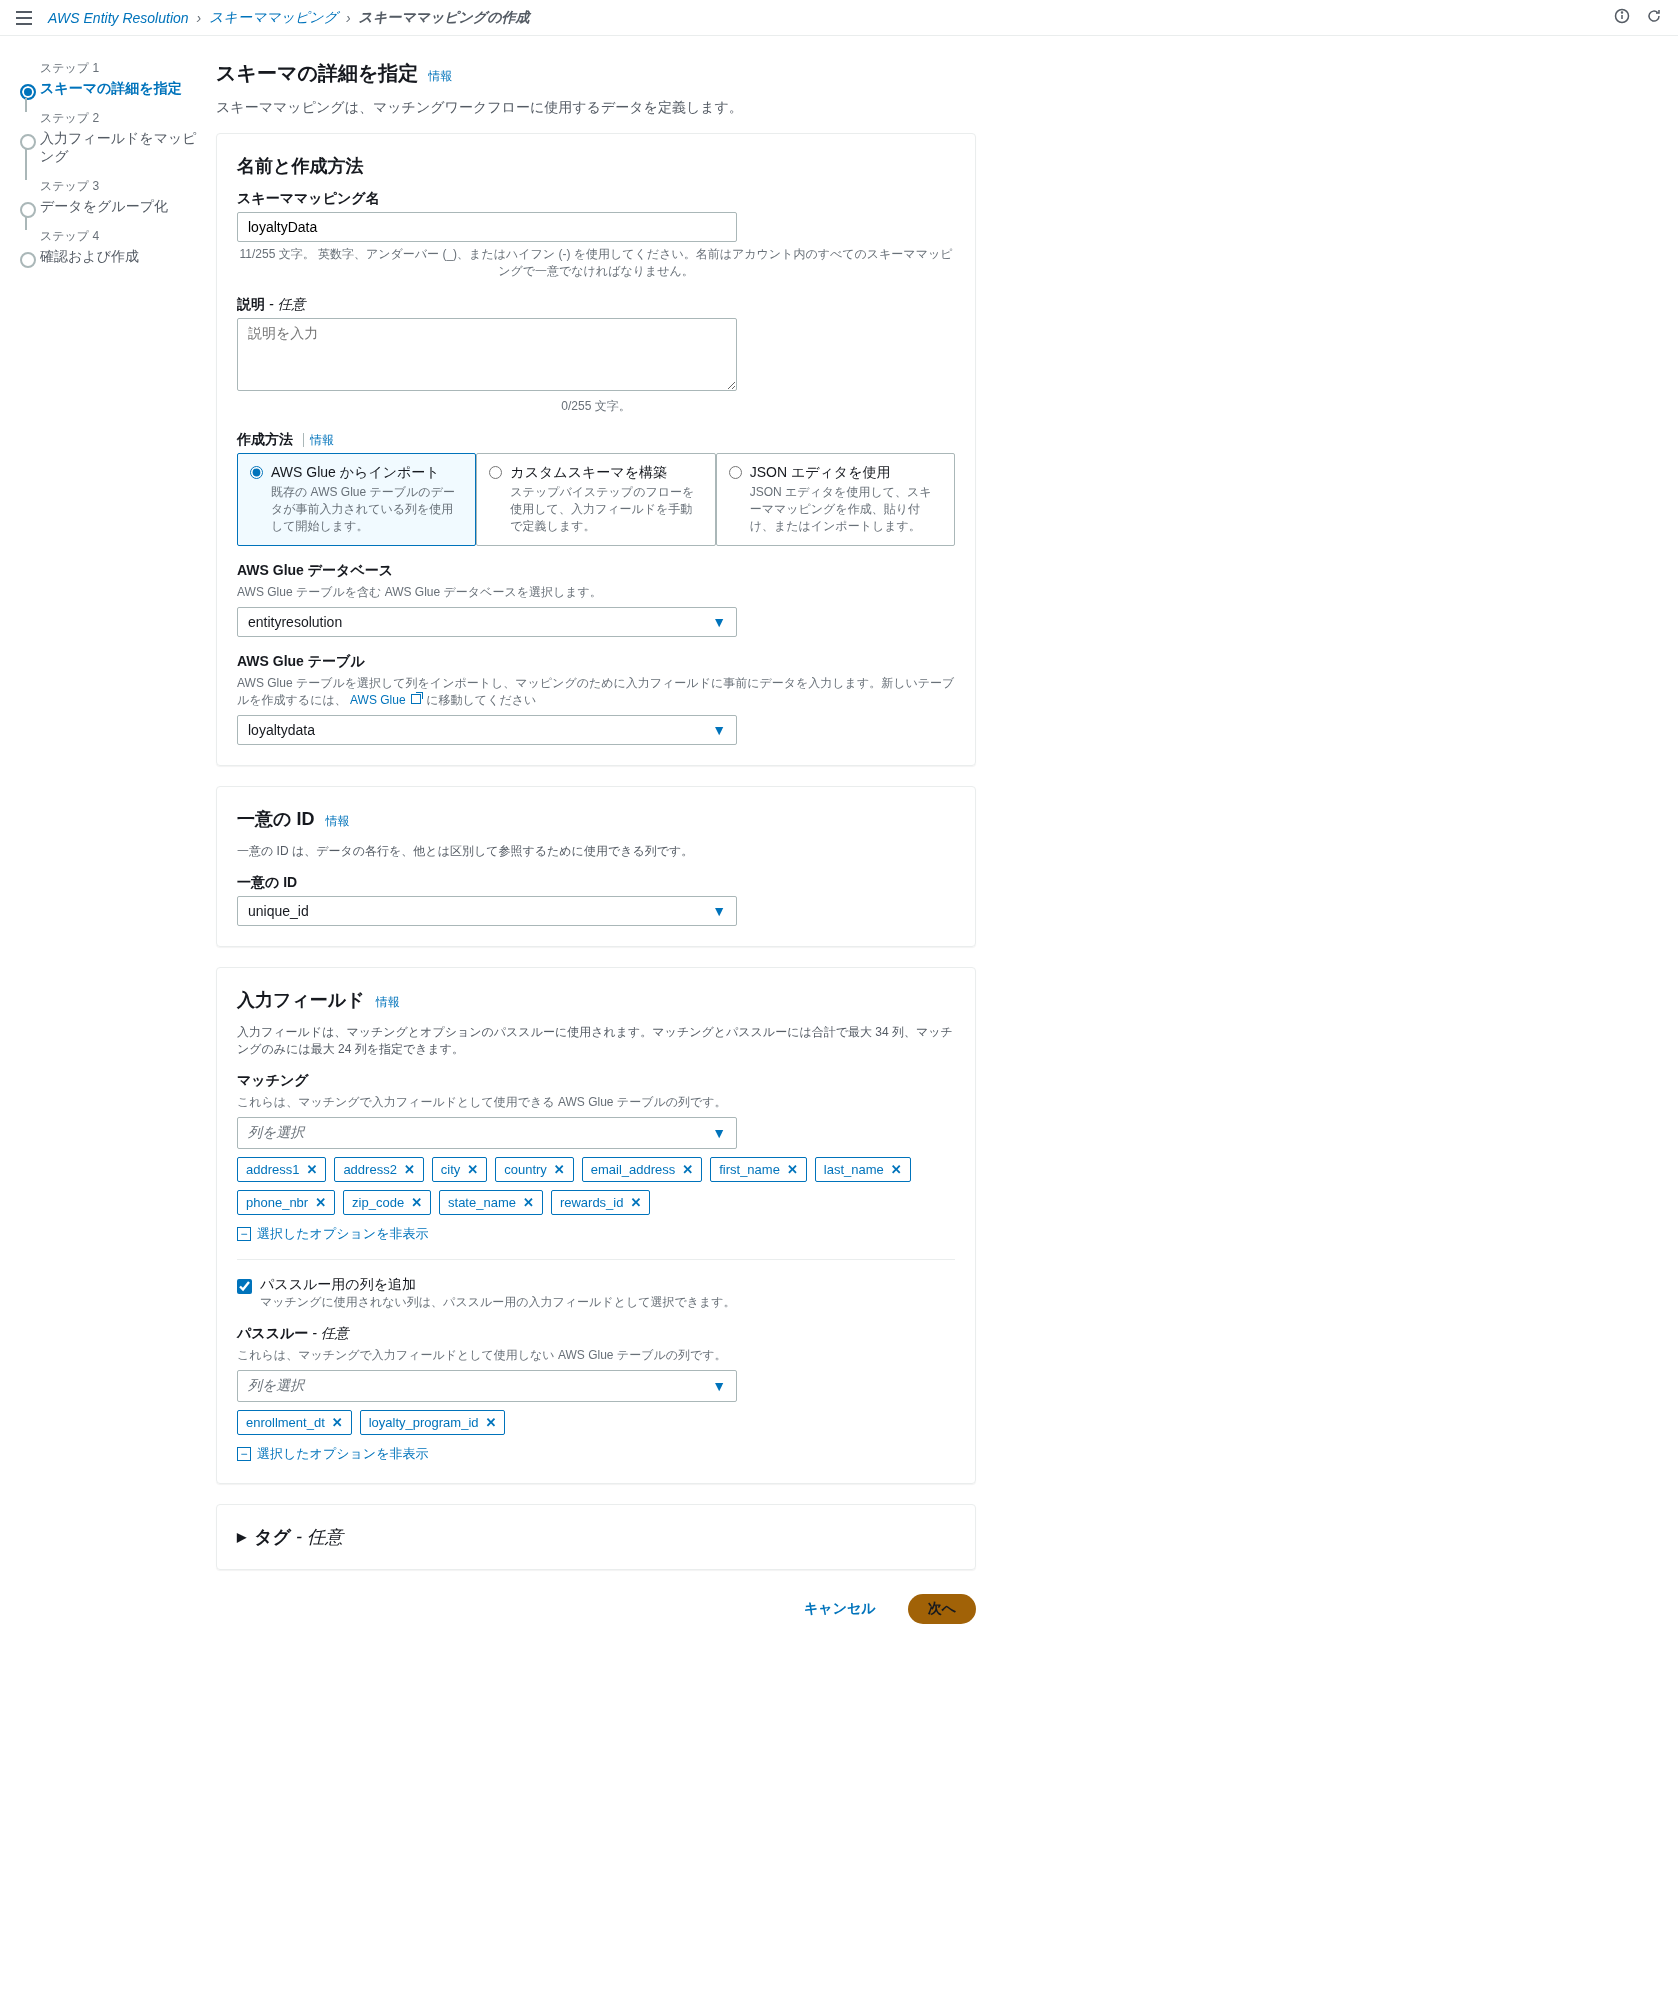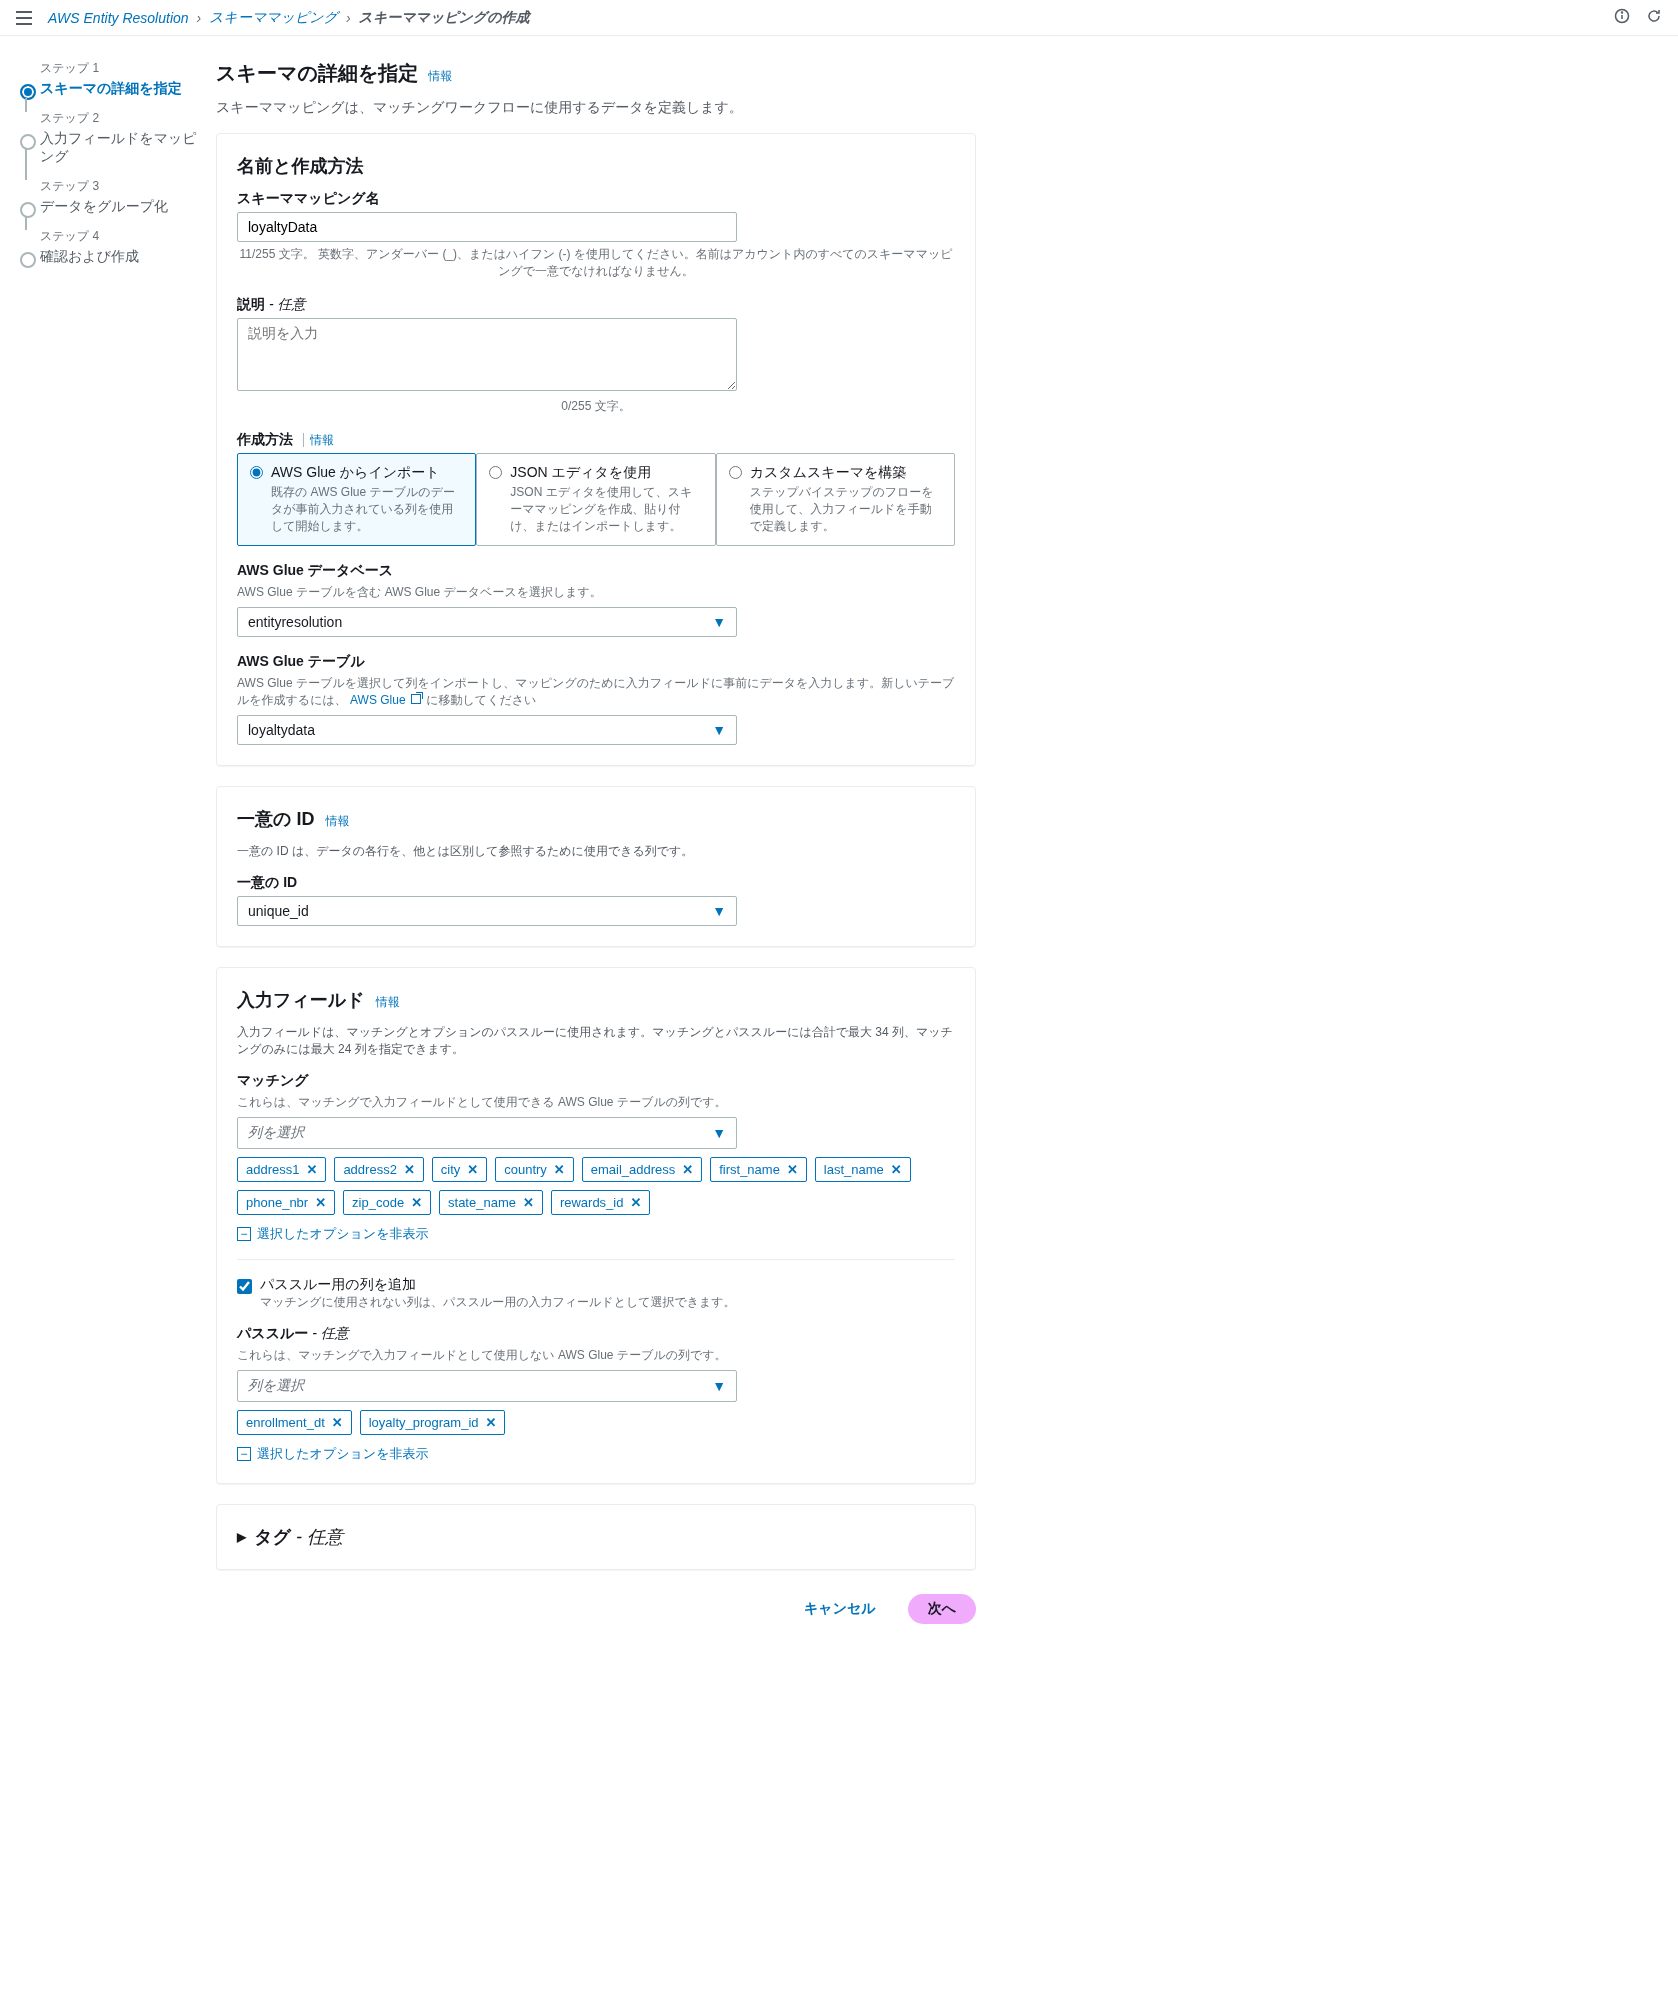--- a/index.html
+++ b/index.html
@@ -56,21 +56,21 @@
 .checkbox-row { display: flex; gap: 8px; align-items: flex-start; }
 .checkbox-row input { margin-top: 3px; accent-color: #0073bb; width: 15px; height: 15px; flex-shrink: 0; }
 .checkbox-row .cb-title { font-weight: 400; font-size: 14px; }
 .checkbox-row .cb-desc { font-size: 12px; color: #687078; }
 hr.sep { border: none; border-top: 1px solid #eaeded; margin: 16px 0; }
 .collapsed-panel { display: flex; align-items: center; gap: 8px; font-weight: 700; font-size: 18px; cursor: pointer; }
 .collapsed-panel .tri { font-size: 12px; }
 .footer-actions { display: flex; justify-content: flex-end; gap: 12px; padding: 4px 0 24px; }
 .btn { padding: 6px 20px; border-radius: 20px; font-size: 14px; font-weight: 700; cursor: pointer; border: none; }
 .btn-link { background: none; color: #0073bb; }
-.btn-primary { background: #f0abfc; color: #16191f; }
+.btn-primary { background: #a16207; color: #16191f; }
 .ext-link { color: #0073bb; cursor: pointer; }
 .ext-icon { display: inline-block; width: 10px; height: 10px; border: 1px solid #0073bb; position: relative; margin: 0 2px; }
 .ext-icon::after { content: ''; position: absolute; top: -3px; right: -3px; width: 6px; height: 6px; border-top: 1px solid #0073bb; border-right: 1px solid #0073bb; }
 </style>
 </head>
 <body>
 
 <div class="top-bar">
   <div class="hamburger">
       <span></span>
@@ -150,29 +150,29 @@
           <label class="radio-card selected">
             <input type="radio" name="method" checked="" style="">
             <div>
               <div class="rc-title">AWS Glue からインポート</div>
               <div class="rc-desc">既存の AWS Glue テーブルのデータが事前入力されている列を使用して開始します。</div>
             </div>
           </label>
           <label class="radio-card">
             <input type="radio" name="method" style="">
             <div>
-              <div class="rc-title">JSON エディタを使用</div>
-              <div class="rc-desc">JSON エディタを使用して、スキーママッピングを作成、貼り付け、またはインポートします。</div>
+              <div class="rc-title">カスタムスキーマを構築</div>
+              <div class="rc-desc">ステップバイステップのフローを使用して、入力フィールドを手動で定義します。</div>
             </div>
           </label>
           <label class="radio-card">
             <input type="radio" name="method" style="">
             <div>
-              <div class="rc-title">カスタムスキーマを構築</div>
-              <div class="rc-desc">ステップバイステップのフローを使用して、入力フィールドを手動で定義します。</div>
+              <div class="rc-title">JSON エディタを使用</div>
+              <div class="rc-desc">JSON エディタを使用して、スキーママッピングを作成、貼り付け、またはインポートします。</div>
             </div>
           </label>
         </div>
       </div>
 
       <div class="field">
         <label class="field-label">AWS Glue データベース</label>
         <div class="field-desc">AWS Glue テーブルを含む AWS Glue データベースを選択します。</div>
         <div class="select">
           <span>entityresolution</span>

